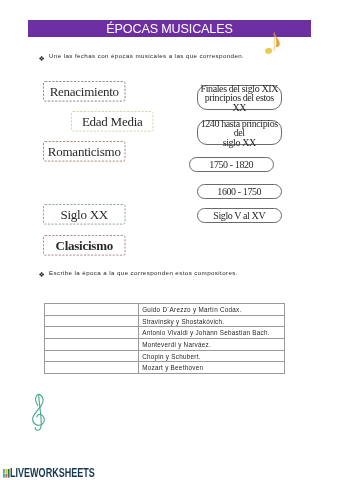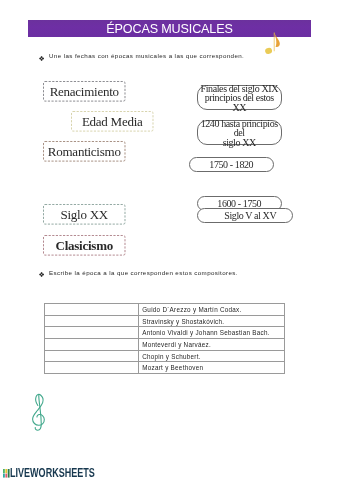--- a/index.html
+++ b/index.html
@@ -119,24 +119,24 @@
   <div class="box-r" style="left:197px;top:120px;width:82.5px;height:23px;">
       <span>
         <span>1240 hasta principios del</span>
         <br>
         <span>siglo XX</span>
       </span>
     </div>
   <div class="box-r" style="left:189px;top:157px;width:82.5px;height:12.5px;">
       <span>1750 - 1820</span>
     </div>
-  <div class="box-r" style="left:197px;top:196px;width:82.5px;height:12.5px;">
+  <div class="box-r" style="left:197px;top:184px;width:82.5px;height:12.5px;">
       <span>1600 - 1750</span>
     </div>
-  <div class="box-r" style="left:197px;top:208px;width:82.5px;height:12.5px;padding-left:11px;">
+  <div class="box-r" style="left:197px;top:208px;width:82.5px;height:12.5px;">
       <span>Siglo V al XV</span>
     </div>
 
   <svg class="bullet" style="left:39.3px;top:272px;" viewBox="0 0 10 10">
     <g fill="#2b2b2b">
         <path d="M5 -0.2 L7.5 2.3 L5 4.6 L2.5 2.3 Z"></path>
         <path d="M5 5.4 L7.5 7.7 L5 10.2 L2.5 7.7 Z"></path>
         <path d="M2.3 2.5 L4.6 5 L2.3 7.5 L-0.2 5 Z"></path>
         <path d="M7.7 2.5 L10.2 5 L7.7 7.5 L5.4 5 Z"></path>
       </g>

